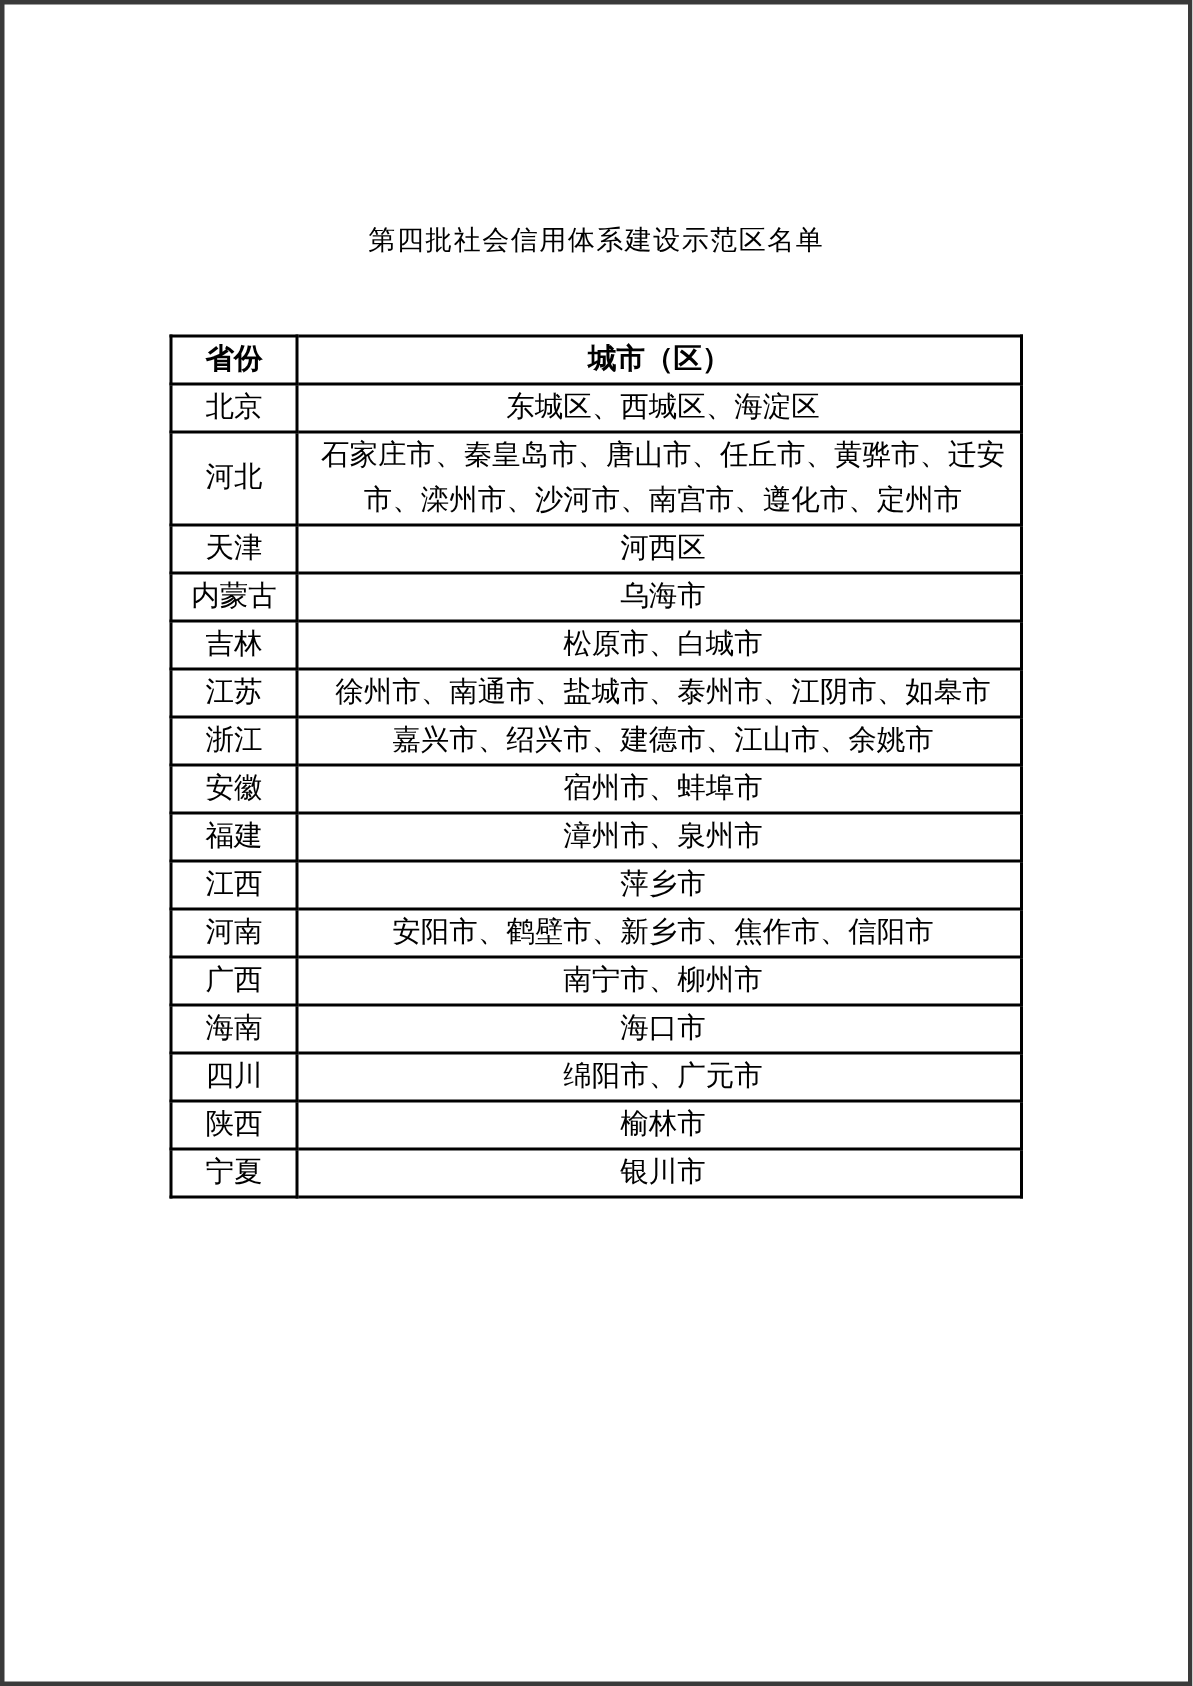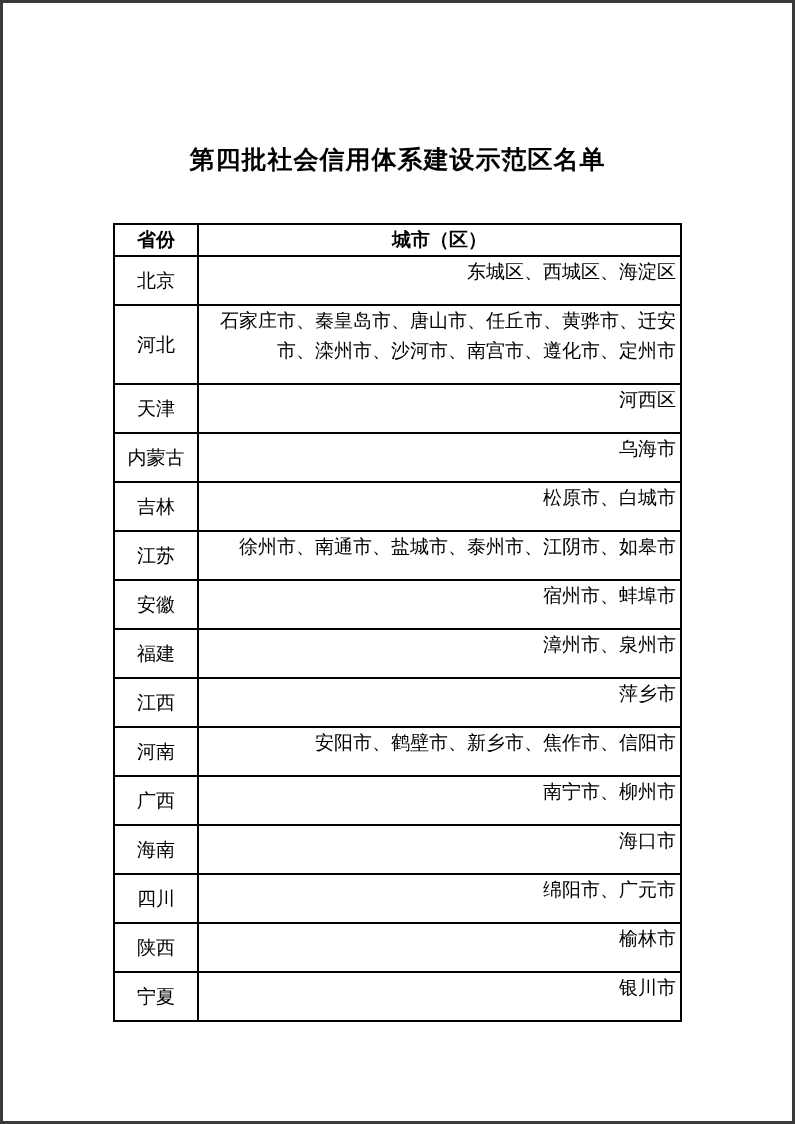--- a/index.html
+++ b/index.html
@@ -17,22 +17,22 @@
     background: #ffffff;
     border: 3px solid #3a3a3a;
     overflow: hidden;
   }
   .doc-title {
     position: absolute;
     top: 141px;
     left: 0;
     right: 0;
     text-align: center;
-    font-size: 25px;
-    font-weight: bold;
+    font-size: 18px;
+    font-weight: normal;
     letter-spacing: 1px;
     line-height: 32px;
   }
   table.credit-table {
     position: absolute;
     top: 220px;
     left: 110px;
     width: 569px;
     border-collapse: collapse;
     table-layout: fixed;
@@ -51,22 +51,22 @@
     font-weight: bold;
     text-align: center;
     padding: 0;
   }
   .credit-table td { height: 29px; }
   .credit-table td.province {
     text-align: center;
     padding: 0;
   }
   .credit-table td.cities {
-    text-align: right;
-    padding: 0 4px 17px 9px;
+    text-align: center;
+    padding: 0 4px 0 9px;
   }
 </style>
 </head>
 <body>
 
 <div class="page">
 
   <div class="doc-title">第四批社会信用体系建设示范区名单</div>
 
   <table class="credit-table">
@@ -99,20 +99,24 @@
         </tr>
         <tr>
           <td class="province">吉林</td>
           <td class="cities">松原市、白城市</td>
         </tr>
         <tr>
           <td class="province">江苏</td>
           <td class="cities">徐州市、南通市、盐城市、泰州市、江阴市、如皋市</td>
         </tr>
         <tr>
+          <td class="province">浙江</td>
+          <td class="cities">嘉兴市、绍兴市、建德市、江山市、余姚市</td>
+        </tr>
+        <tr>
           <td class="province">安徽</td>
           <td class="cities">宿州市、蚌埠市</td>
         </tr>
         <tr>
           <td class="province">福建</td>
           <td class="cities">漳州市、泉州市</td>
         </tr>
         <tr>
           <td class="province">江西</td>
           <td class="cities">萍乡市</td>

